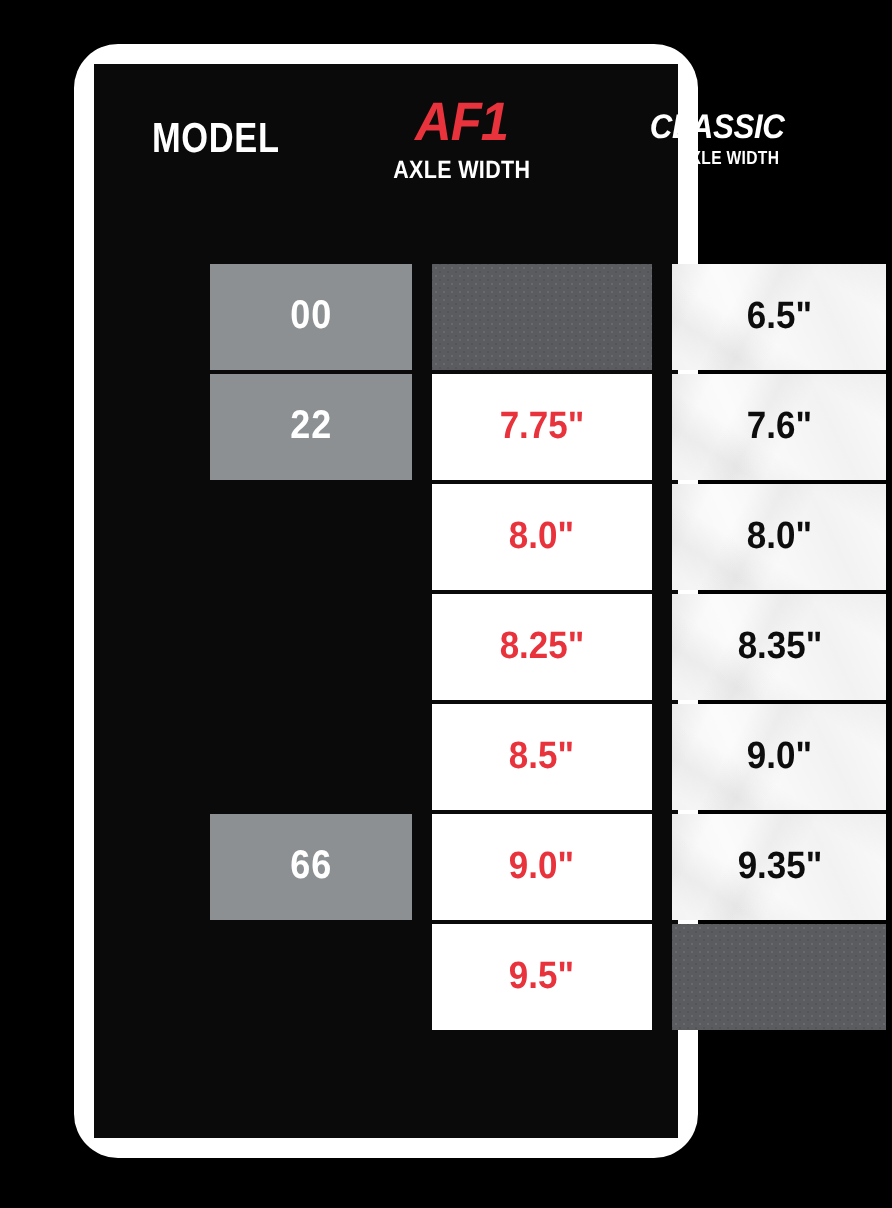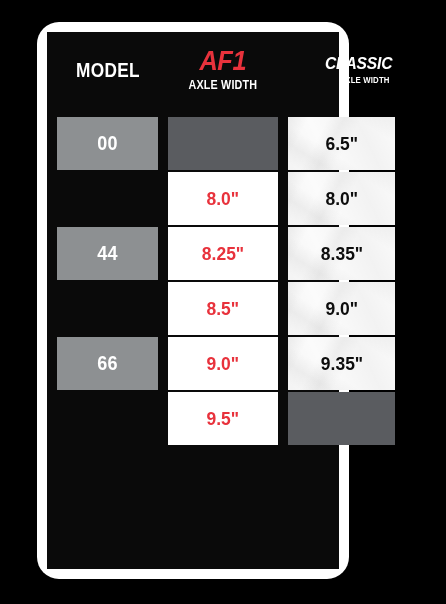--- a/index.html
+++ b/index.html
@@ -57,21 +57,21 @@
     position: absolute;
     top: 0;
     height: 75px;
     display: flex;
     flex-direction: column;
     align-items: center;
     justify-content: center;
     text-align: center;
   }
   .head-col1 { left: 10px;  width: 101px; }
-  .head-col2 { left: 121px; width: 110px; }
+  .head-col2 { left: 129px; width: 110px; }
   .head-col3 { left: 241px; width: 107px; align-items: flex-end; }
 
   .head-model {
     color: #ffffff;
     font-size: 21px;
     font-weight: 700;
     letter-spacing: 0.4px;
     transform: scaleX(0.82);
     line-height: 1;
   }
@@ -111,22 +111,23 @@
     letter-spacing: 0.2px;
     margin-top: 3px;
     transform: scaleX(0.82);
     line-height: 1;
   }
 
   
   .rows {
     position: absolute;
     left: 0;
-    top: 85px;
+    top: 100px;
     width: 100%;
+    padding-left: 48px;
   }
 
   .row {
     position: relative;
     height: 53px;
     margin-bottom: 2px;
   }
 
   .cell {
     position: absolute;
@@ -216,31 +217,39 @@
           <div class="row">
             <div class="cell col1 cell-model">
               <span class="val">00</span>
             </div>
             <div class="cell col2 cell-empty"></div>
             <div class="cell col3 cell-classic">
               <span class="val">6.5"</span>
             </div>
           </div>
           <div class="row">
+            <div class="cell col1 cell-model">
+              <span class="val">22</span>
+            </div>
+            <div class="cell col2 cell-af1">
+              <span class="val">7.75"</span>
+            </div>
+            <div class="cell col3 cell-classic">
+              <span class="val">7.6"</span>
+            </div>
+          </div>
+          <div class="row">
             <div class="cell col2 cell-af1">
               <span class="val">8.0"</span>
             </div>
             <div class="cell col3 cell-classic">
               <span class="val">8.0"</span>
             </div>
           </div>
           <div class="row">
-            <div class="cell col1 cell-model">
-              <span class="val">44</span>
-            </div>
             <div class="cell col2 cell-af1">
               <span class="val">8.25"</span>
             </div>
             <div class="cell col3 cell-classic">
               <span class="val">8.35"</span>
             </div>
           </div>
           <div class="row">
             <div class="cell col2 cell-af1">
               <span class="val">8.5"</span>

